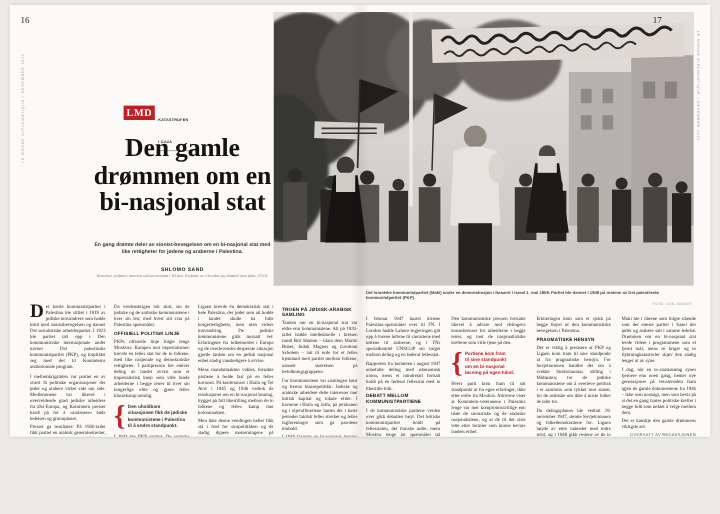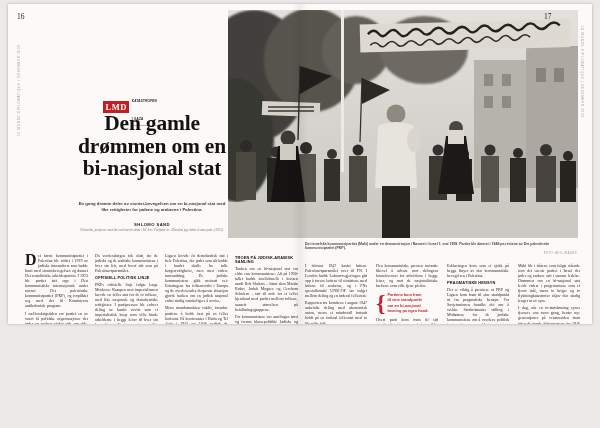--- a/index.html
+++ b/index.html
@@ -1,26 +1,26 @@
 <!DOCTYPE html>
 <html><head>
 <meta charset="utf-8">
 <style>
   html,body{margin:0;padding:0;}
   body{width:600px;height:428px;background:#eceae7;font-family:"Liberation Serif",serif;}
-  .spread{position:absolute;left:8px;top:4px;width:584px;height:320px;background:#fbfaf8;
+  .spread{position:absolute;left:8px;top:4px;width:584px;height:360px;background:#fbfaf8;
           box-shadow:0 0 3px rgba(0,0,0,.25);overflow:hidden;}
   .fold{position:absolute;left:284px;top:0;width:16px;height:100%;
         background:linear-gradient(90deg,rgba(0,0,0,0) 0%,rgba(0,0,0,.06) 50%,rgba(0,0,0,0) 100%);}
   .folio{position:absolute;font:7.5px "Liberation Serif",serif;color:#222;}
   .edge{position:absolute;writing-mode:vertical-rl;font:3px "Liberation Sans",sans-serif;
         letter-spacing:.7px;color:#a09e99;}
   .edge.flip{transform:rotate(180deg);}
   
-  .kicker{position:absolute;left:95px;top:84px;display:flex;gap:2.5px;align-items:center;}
+  .kicker{position:absolute;left:95px;top:84px;display:flex;gap:2.5px;align-items:flex-start;}
   .lmd-box{background:#c01f24;color:#fff;font:bold 8.5px/12px "Liberation Serif",serif;
            padding:0 2.5px;letter-spacing:.5px;}
   .series{font:bold 3.1px/3.9px "Liberation Sans",sans-serif;color:#222;white-space:pre-line;
           letter-spacing:.2px;padding-top:1px;}
   .series-rule{width:34px;height:.5px;background:#b9b6b1;margin-top:1px;}
   
   .headline{position:absolute;left:30px;top:108px;width:228px;text-align:center;
             font:bold 21.5px/22.5px "Liberation Serif",serif;color:#141311;white-space:pre-line;
             letter-spacing:-.2px;}
   .standfirst{position:absolute;left:70px;top:197px;width:148px;text-align:center;

